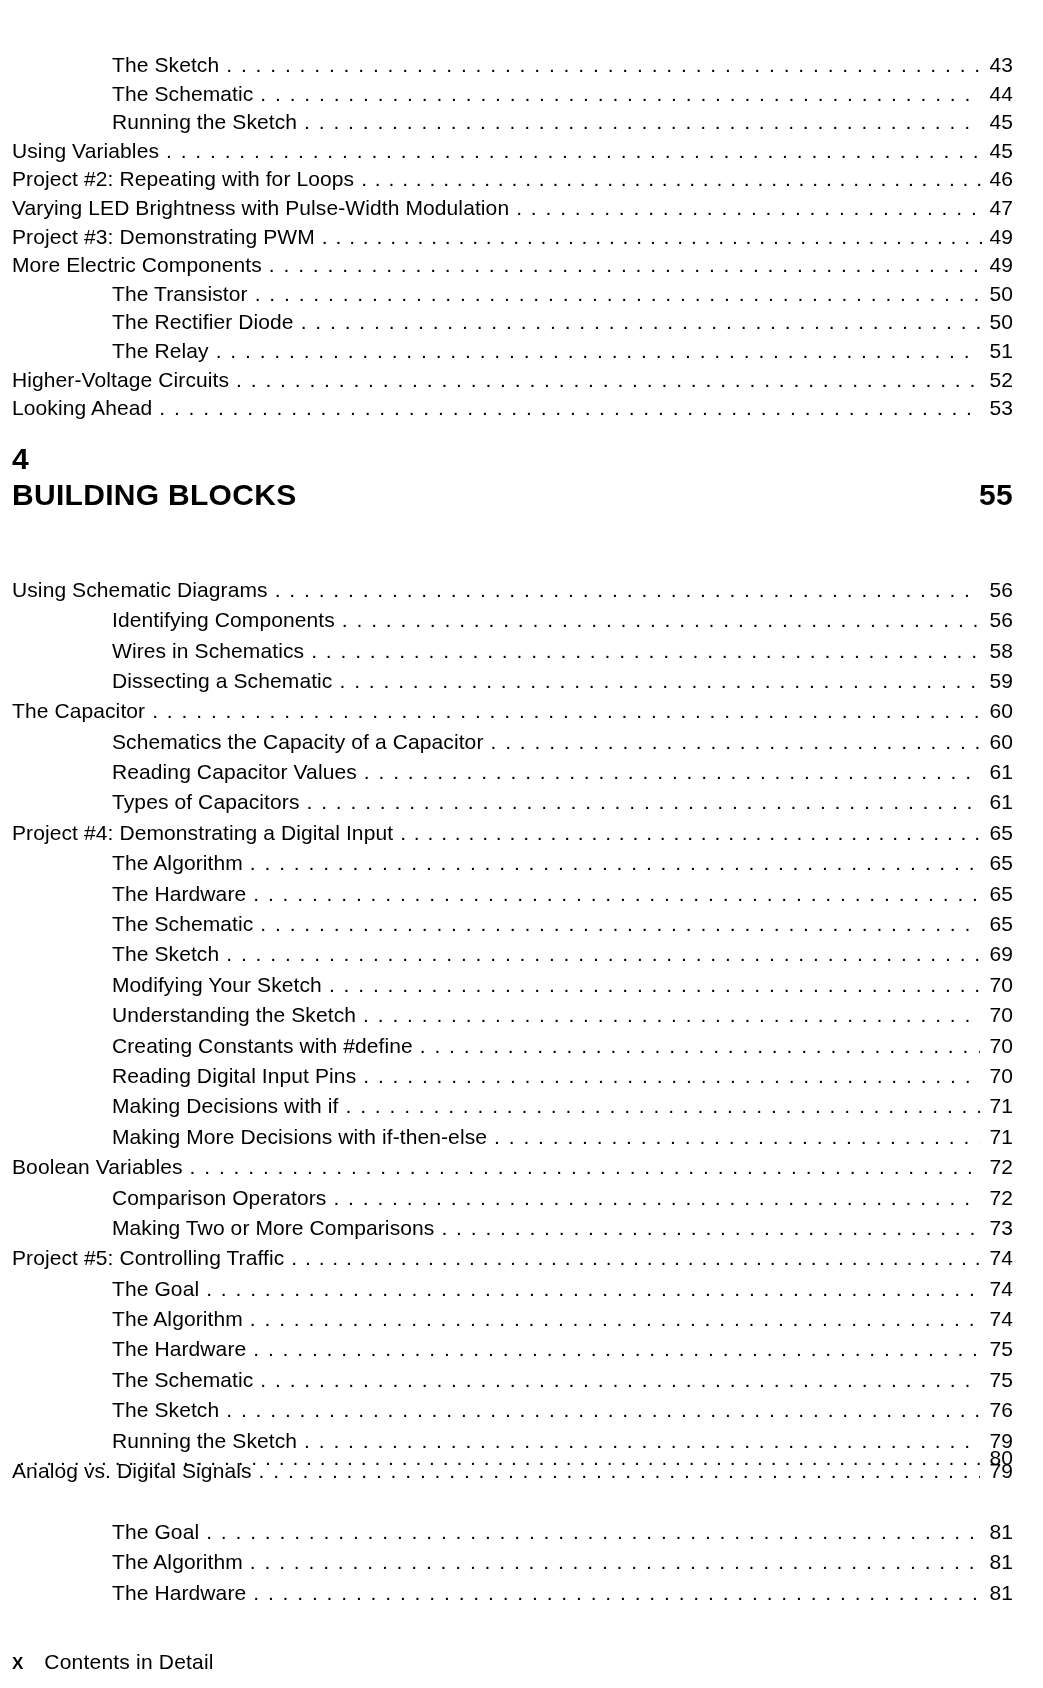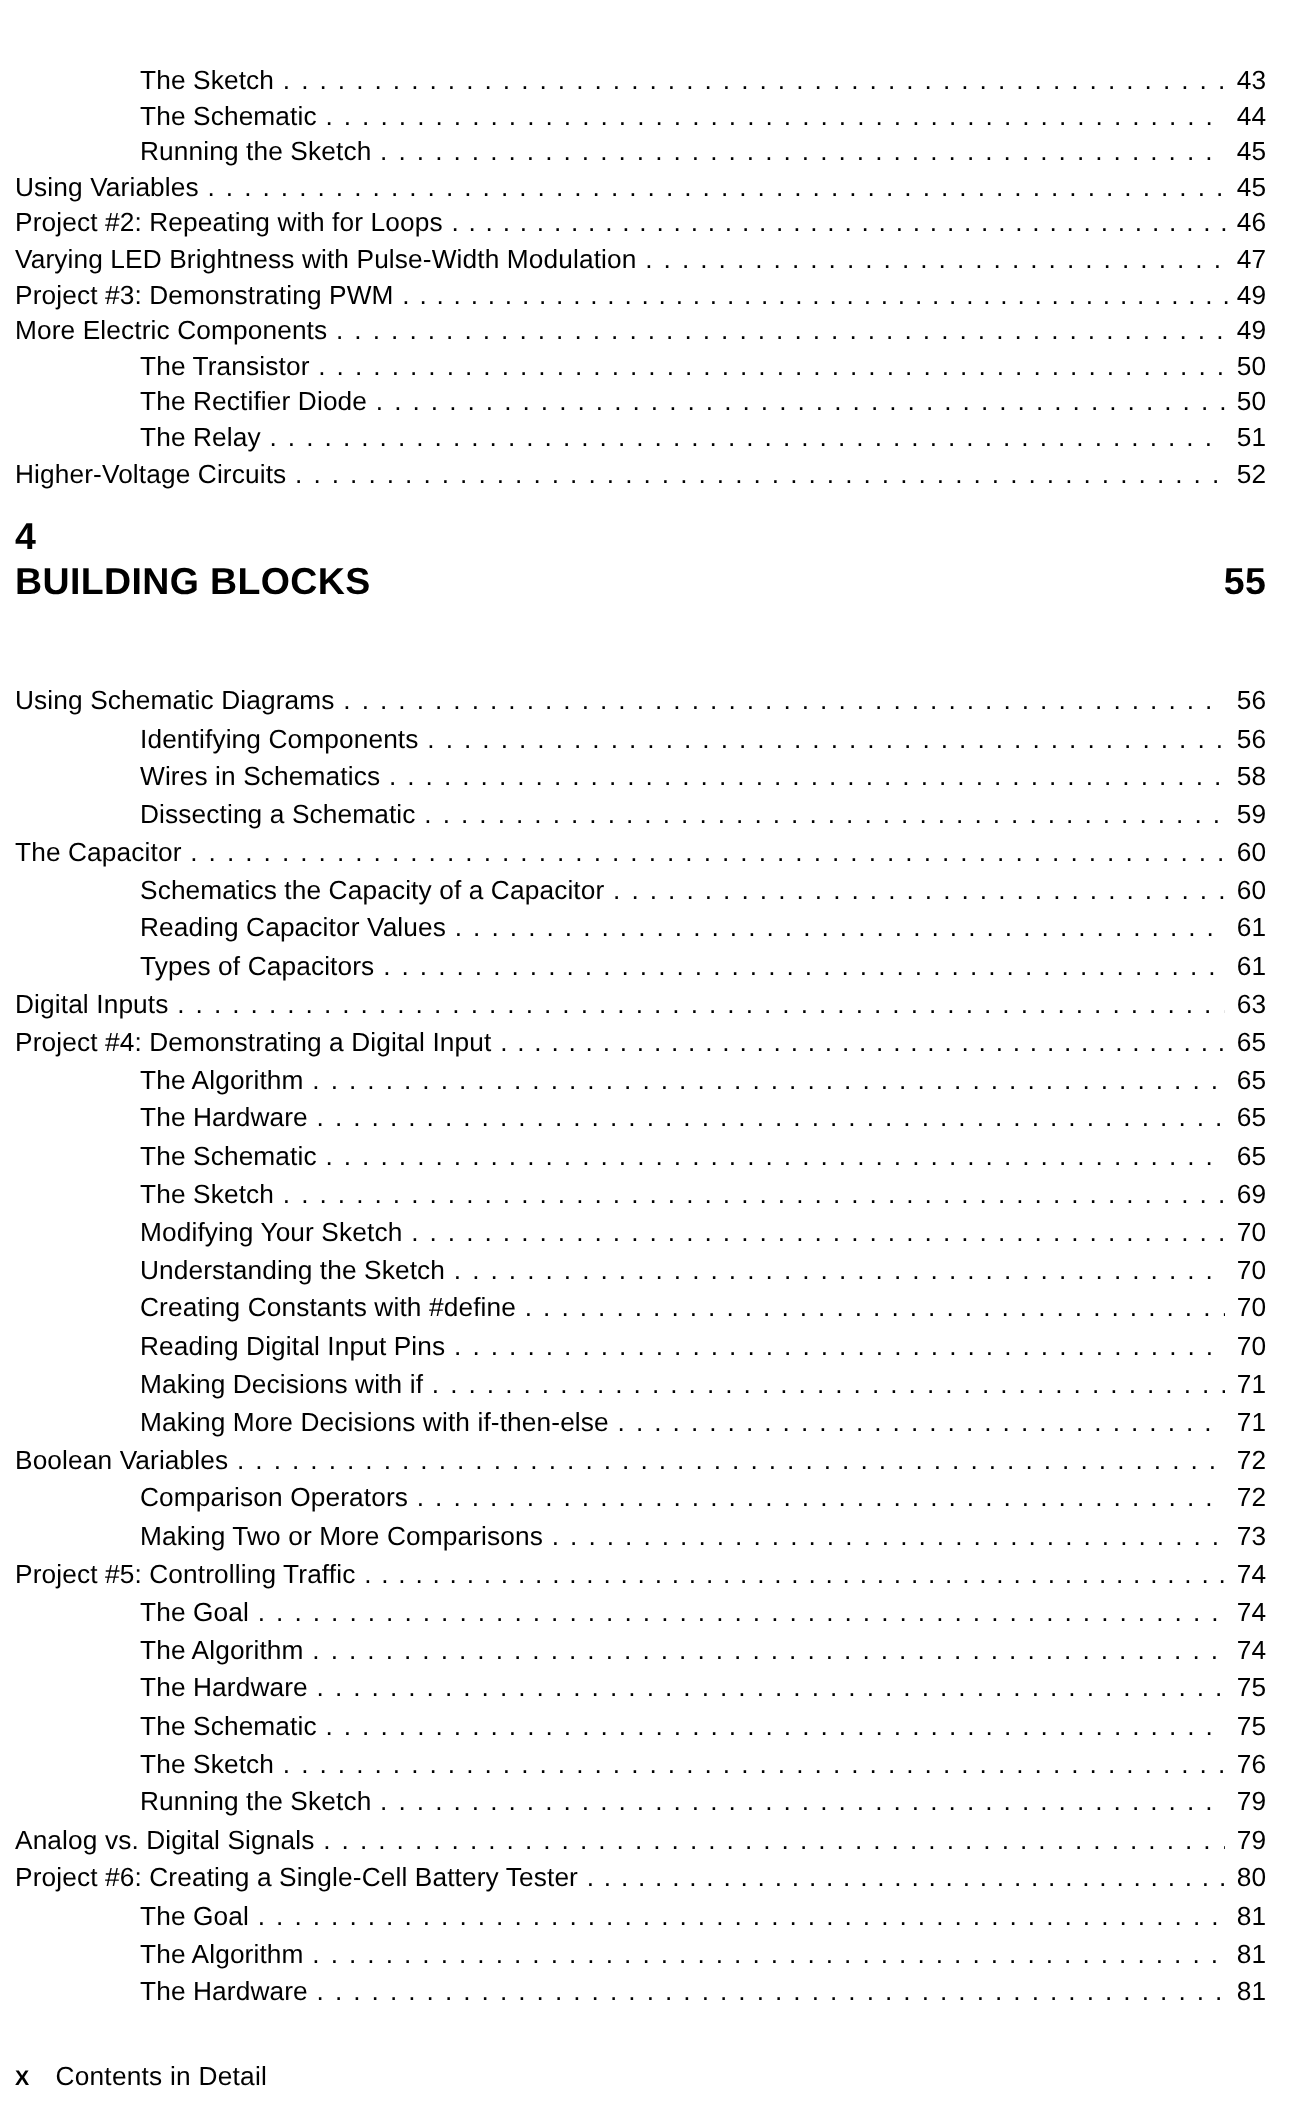--- a/index.html
+++ b/index.html
@@ -134,20 +134,25 @@
       <div class="toc-row indent">
         <span class="toc-label">The Relay</span>
         <span class="dots"></span>
         <span class="toc-page">51</span>
       </div>
       <div class="toc-row">
         <span class="toc-label">Higher-Voltage Circuits</span>
         <span class="dots"></span>
         <span class="toc-page">52</span>
       </div>
+      <div class="toc-row">
+        <span class="toc-label">Looking Ahead</span>
+        <span class="dots"></span>
+        <span class="toc-page">53</span>
+      </div>
     </div>
 
   <div class="chapter-heading">
     <div class="chapter-number">4</div>
     <div class="chapter-title-row">
       <span class="chapter-title">BUILDING BLOCKS</span>
       <span class="chapter-page">55</span>
     </div>
   </div>
 
@@ -185,25 +190,20 @@
       <div class="toc-row indent">
         <span class="toc-label">Reading Capacitor Values</span>
         <span class="dots"></span>
         <span class="toc-page">61</span>
       </div>
       <div class="toc-row indent">
         <span class="toc-label">Types of Capacitors</span>
         <span class="dots"></span>
         <span class="toc-page">61</span>
       </div>
-      <div class="toc-row">
-        <span class="toc-label">Digital Inputs</span>
-        <span class="dots"></span>
-        <span class="toc-page">63</span>
-      </div>
       <div class="toc-row bold">
         <span class="toc-label">Project #4: Demonstrating a Digital Input</span>
         <span class="dots"></span>
         <span class="toc-page">65</span>
       </div>
       <div class="toc-row indent">
         <span class="toc-label">The Algorithm</span>
         <span class="dots"></span>
         <span class="toc-page">65</span>
       </div>
@@ -301,21 +301,20 @@
         <span class="toc-label">Running the Sketch</span>
         <span class="dots"></span>
         <span class="toc-page">79</span>
       </div>
       <div class="toc-row">
         <span class="toc-label">Analog vs. Digital Signals</span>
         <span class="dots"></span>
         <span class="toc-page">79</span>
       </div>
       <div class="toc-row bold">
-        <span class="toc-label">Project #6: Creating a Single-Cell Battery Tester</span>
         <span class="dots"></span>
         <span class="toc-page">80</span>
       </div>
       <div class="toc-row indent">
         <span class="toc-label">The Goal</span>
         <span class="dots"></span>
         <span class="toc-page">81</span>
       </div>
       <div class="toc-row indent">
         <span class="toc-label">The Algorithm</span>

